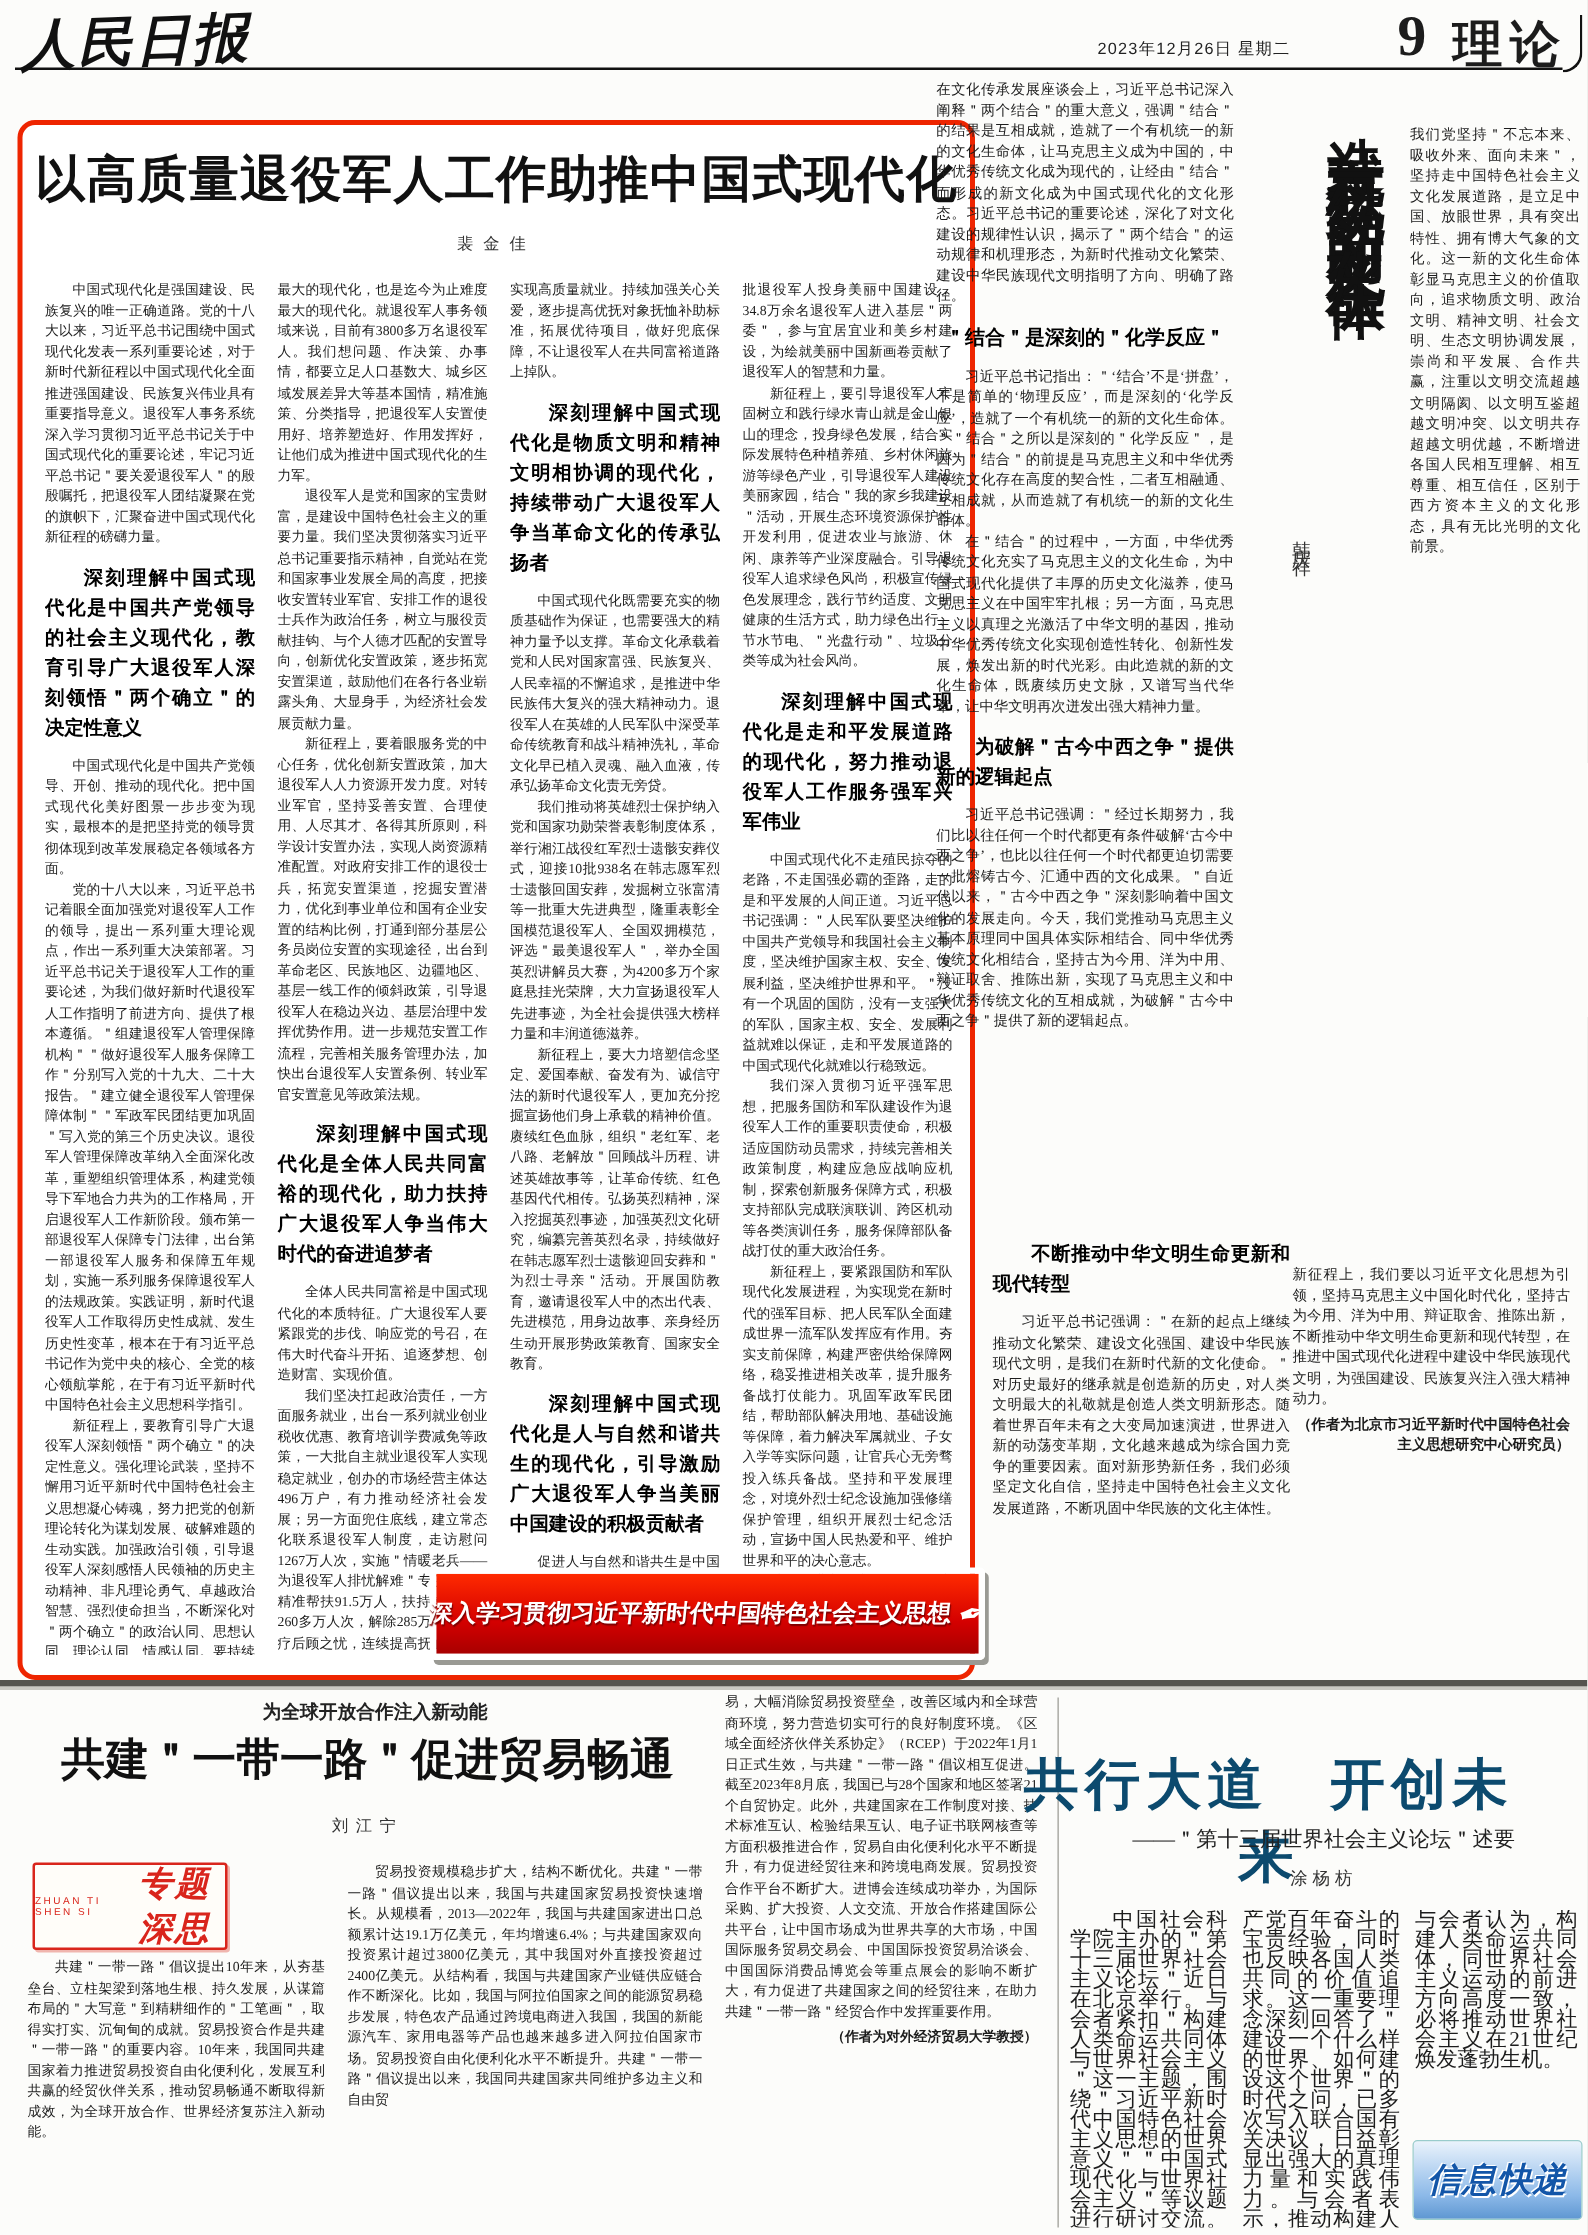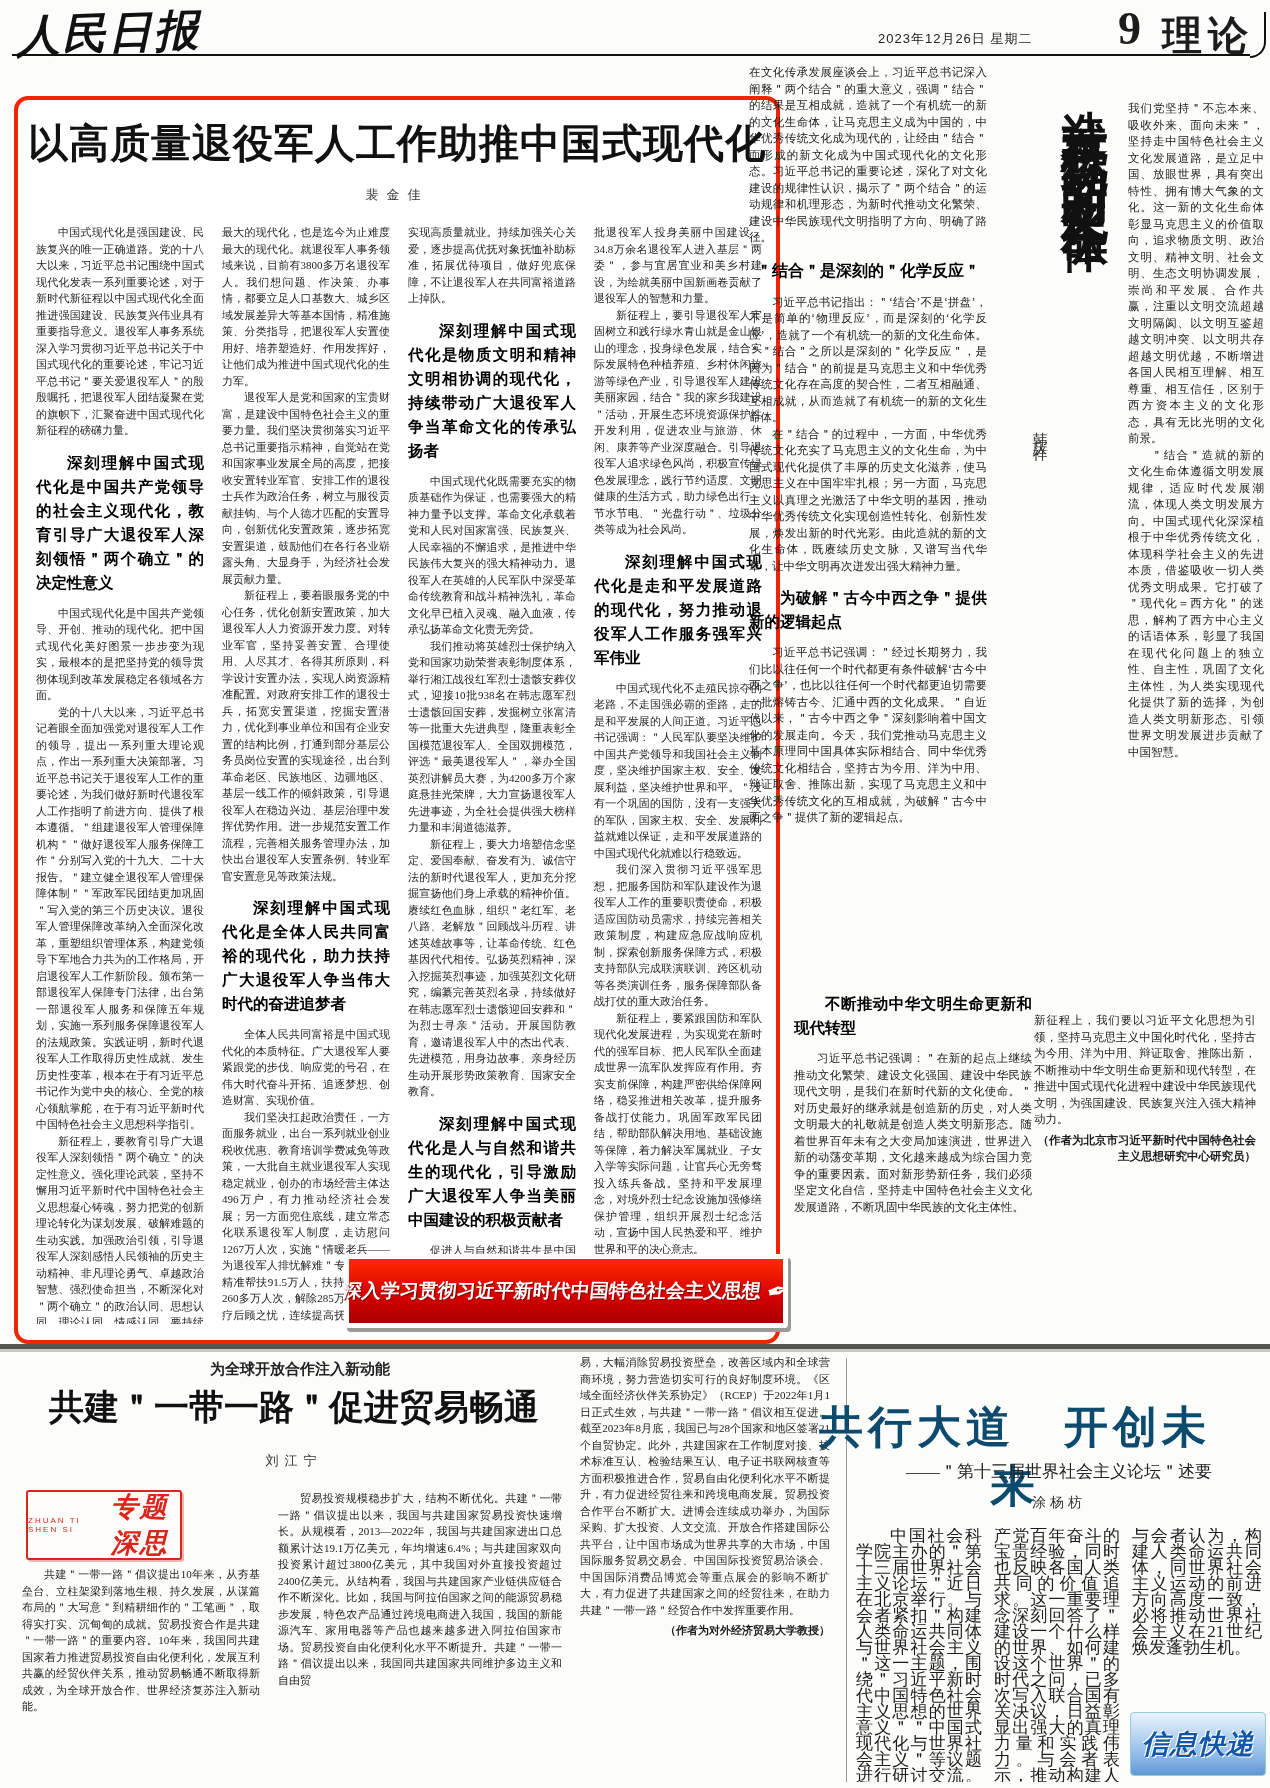--- a/index.html
+++ b/index.html
@@ -135,21 +135,20 @@
       <div class="t-subc">＂结合＂是深刻的＂化学反应＂</div>
       <div class="t-p">习近平总书记指出：＂‘结合’不是‘拼盘’，不是简单的‘物理反应’，而是深刻的‘化学反应’，造就了一个有机统一的新的文化生命体。＂＂结合＂之所以是深刻的＂化学反应＂，是因为＂结合＂的前提是马克思主义和中华优秀传统文化存在高度的契合性，二者互相融通、互相成就，从而造就了有机统一的新的文化生命体。</div>
       <div class="t-p">在＂结合＂的过程中，一方面，中华优秀传统文化充实了马克思主义的文化生命，为中国式现代化提供了丰厚的历史文化滋养，使马克思主义在中国牢牢扎根；另一方面，马克思主义以真理之光激活了中华文明的基因，推动中华优秀传统文化实现创造性转化、创新性发展，焕发出新的时代光彩。由此造就的新的文化生命体，既赓续历史文脉，又谱写当代华章，让中华文明再次迸发出强大精神力量。</div>
       <div class="t-sub">为破解＂古今中西之争＂提供新的逻辑起点</div>
       <div class="t-p">习近平总书记强调：＂经过长期努力，我们比以往任何一个时代都更有条件破解‘古今中西之争’，也比以往任何一个时代都更迫切需要一批熔铸古今、汇通中西的文化成果。＂自近代以来，＂古今中西之争＂深刻影响着中国文化的发展走向。今天，我们党推动马克思主义基本原理同中国具体实际相结合、同中华优秀传统文化相结合，坚持古为今用、洋为中用、辩证取舍、推陈出新，实现了马克思主义和中华优秀传统文化的互相成就，为破解＂古今中西之争＂提供了新的逻辑起点。</div>
     </div>
   <div class="abs cul-byline">韩庆祥</div>
   <div class="abs cul-title">造就有机统一的新的文化生命体</div>
   <div class="vcol cul-colR">
       <div class="t-cont">我们党坚持＂不忘本来、吸收外来、面向未来＂，坚持走中国特色社会主义文化发展道路，是立足中国、放眼世界，具有突出特性、拥有博大气象的文化。这一新的文化生命体彰显马克思主义的价值取向，追求物质文明、政治文明、精神文明、社会文明、生态文明协调发展，崇尚和平发展、合作共赢，注重以文明交流超越文明隔阂、以文明互鉴超越文明冲突、以文明共存超越文明优越，不断增进各国人民相互理解、相互尊重、相互信任，区别于西方资本主义的文化形态，具有无比光明的文化前景。</div>
-      <div class="t-p">＂结合＂造就的新的文化生命体遵循文明发展规律，适应时代发展潮流，体现人类文明发展方向。中国式现代化深深植根于中华优秀传统文化，体现科学社会主义的先进本质，借鉴吸收一切人类优秀文明成果。它打破了＂现代化＝西方化＂的迷思，解构了西方中心主义的话语体系，彰显了我国在现代化问题上的独立性、自主性，巩固了文化主体性，为人类实现现代化提供了新的选择，为创造人类文明新形态、引领世界文明发展进步贡献了中国智慧。</div>
     </div>
   <div class="vcol cul-LL">
       <div class="t-sub">不断推动中华文明生命更新和现代转型</div>
       <div class="t-p">习近平总书记强调：＂在新的起点上继续推动文化繁荣、建设文化强国、建设中华民族现代文明，是我们在新时代新的文化使命。＂对历史最好的继承就是创造新的历史，对人类文明最大的礼敬就是创造人类文明新形态。随着世界百年未有之大变局加速演进，世界进入新的动荡变革期，文化越来越成为综合国力竞争的重要因素。面对新形势新任务，我们必须坚定文化自信，坚持走中国特色社会主义文化发展道路，不断巩固中华民族的文化主体性。</div>
     </div>
   <div class="vcol cul-LR">
       <div class="t-cont">新征程上，我们要以习近平文化思想为引领，坚持马克思主义中国化时代化，坚持古为今用、洋为中用、辩证取舍、推陈出新，不断推动中华文明生命更新和现代转型，在推进中国式现代化进程中建设中华民族现代文明，为强国建设、民族复兴注入强大精神动力。</div>
       <div class="t-note">（作者为北京市习近平新时代中国特色社会主义思想研究中心研究员）</div>
     </div>
 

